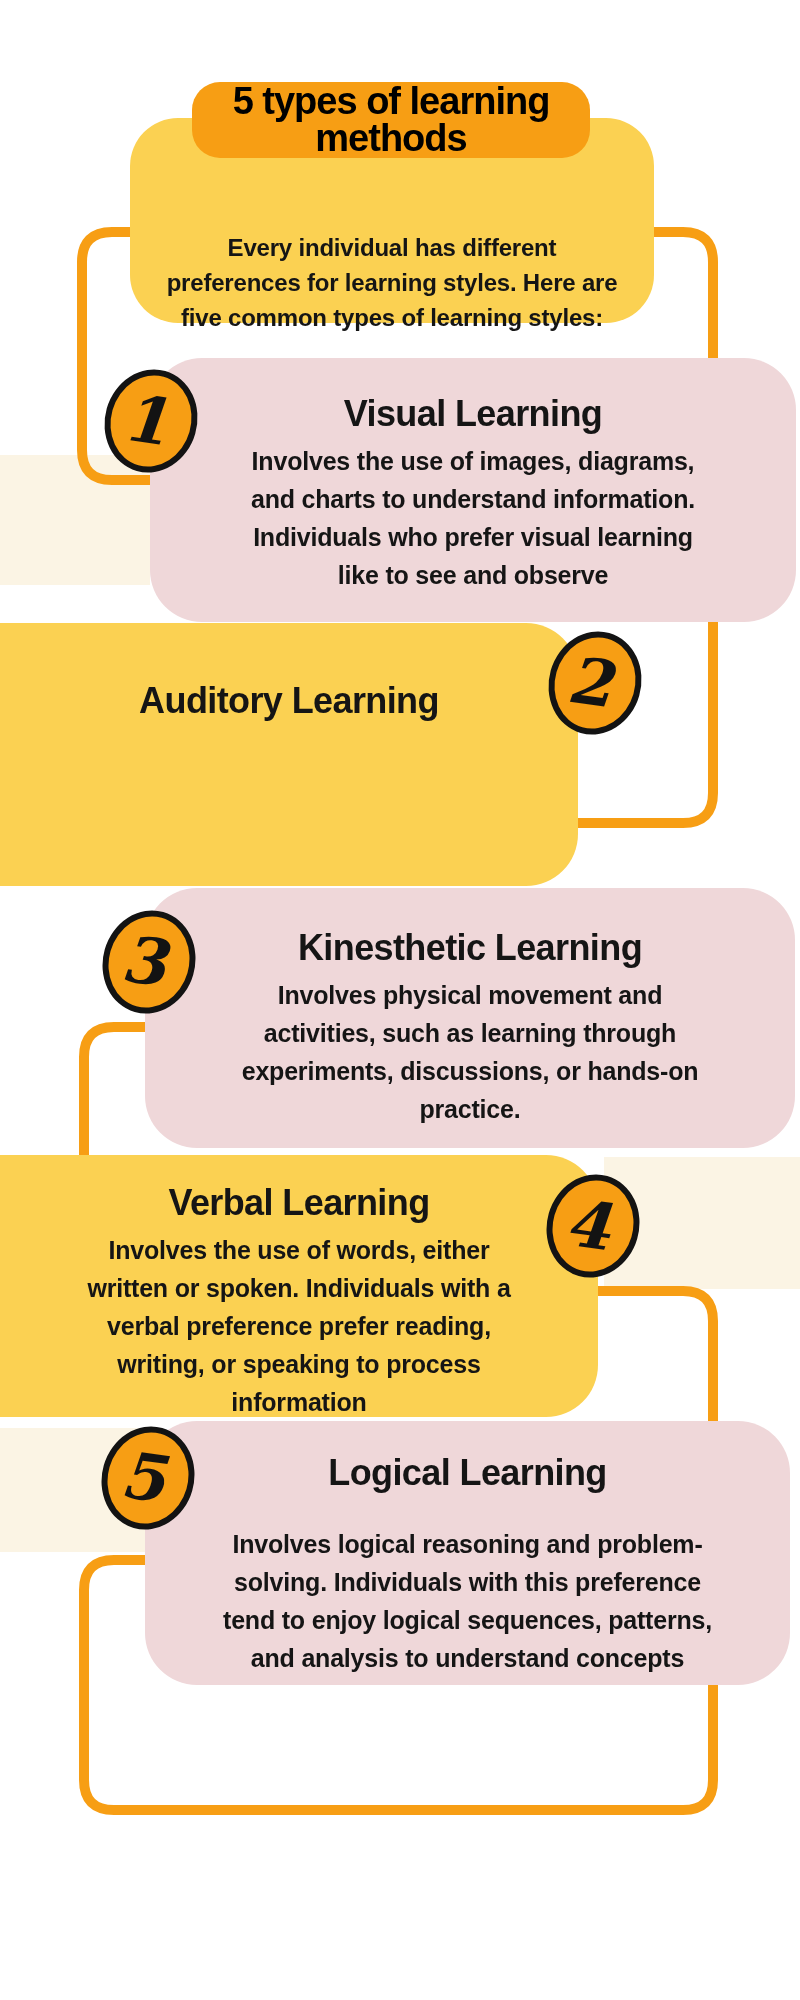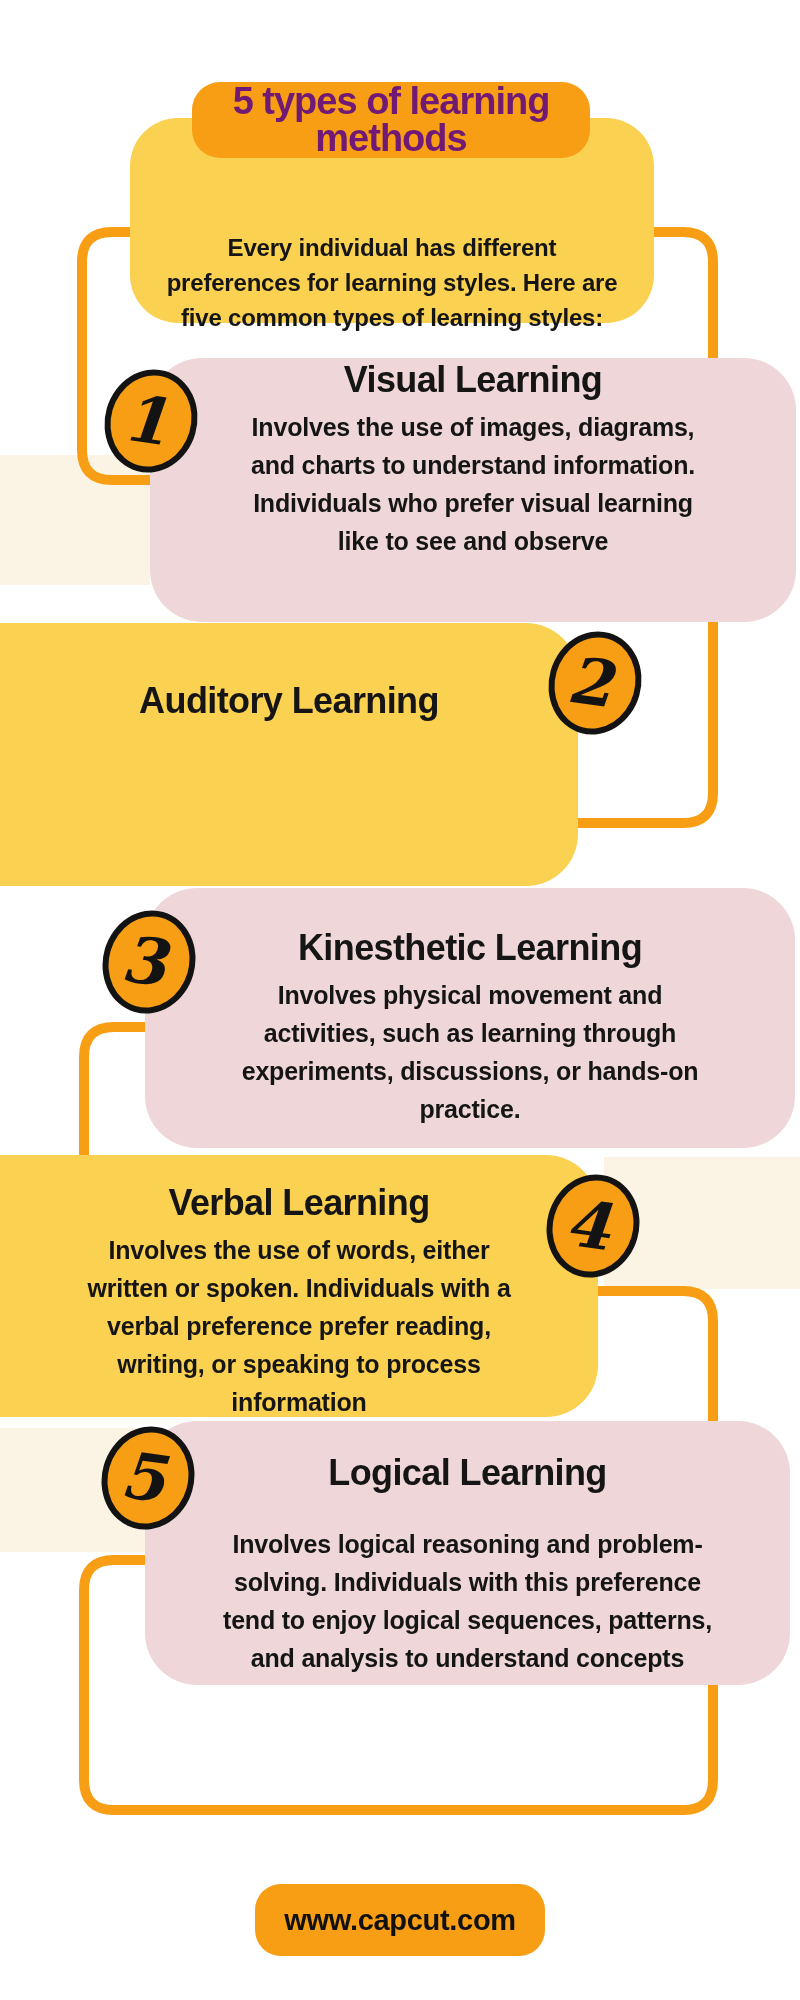--- a/index.html
+++ b/index.html
@@ -26,39 +26,39 @@
     position:absolute;left:130px;top:118px;width:524px;height:205px;
     background:var(--yellow);border-radius:48px;z-index:4;
     box-sizing:border-box;padding-top:64px;text-align:center;
   }
   .intro-text{font-size:24px;font-weight:700;line-height:35px;letter-spacing:-0.2px;margin-top:48px;}
   .title-pill{
     position:absolute;left:192px;top:82px;width:398px;height:76px;
     background:var(--orange);border-radius:28px;z-index:6;
     display:flex;align-items:center;justify-content:center;text-align:center;
   }
-  .title-pill h1{margin:0;font-size:38px;line-height:37px;font-weight:700;letter-spacing:-1px;color:#701a75;}
+  .title-pill h1{margin:0;font-size:38px;line-height:37px;font-weight:700;letter-spacing:-1px;color:#000000;}
   .badge{
     position:absolute;width:92px;height:104px;z-index:5;
     background:var(--orange);border:6px solid #131313;border-radius:50%;
     box-sizing:border-box;transform:rotate(16deg);
     display:flex;align-items:center;justify-content:center;
   }
   .badge .num{
     font-family:"DejaVu Serif",serif;font-style:italic;font-weight:700;
     font-size:64px;color:#131313;transform:rotate(-8deg);line-height:1;
   }
   .footer-pill{
     position:absolute;left:255px;top:1884px;width:290px;height:72px;
     background:var(--orange);border-radius:26px;z-index:3;
     display:flex;align-items:center;justify-content:center;
   }
   .footer-pill .url{font-size:29px;font-weight:700;color:#111;letter-spacing:-0.3px;}
   
-  .box.s1{left:150px;top:358px;width:646px;height:264px;}
+  .box.s1{left:150px;top:358px;width:646px;height:264px;padding-top:34px;}
   .box.s2{left:-60px;top:623px;width:638px;height:263px;padding-top:56px;padding-left:60px;}
   .box.s3{left:145px;top:888px;width:650px;height:260px;padding-top:38px;}
   .box.s4{left:-60px;top:1155px;width:658px;height:262px;padding-top:26px;padding-left:60px;}
   .box.s5{left:145px;top:1421px;width:645px;height:264px;padding-top:30px;gap:24px;}
 </style>
 </head>
 <body>
 
 <div class="canvas">
 
@@ -130,17 +130,14 @@
     <h2>Logical Learning</h2>
     <div class="body multiline">Involves logical reasoning and problem-
 solving. Individuals with this preference
 tend to enjoy logical sequences, patterns,
 and analysis to understand concepts</div>
   </section>
   <div class="badge" style="left:102px;top:1426px">
     <span class="num">5</span>
   </div>
 
-  <div class="footer-pill">
-    <span class="url">www.capcut.com</span>
-  </div>
 
 </div>
 
 </body></html>

